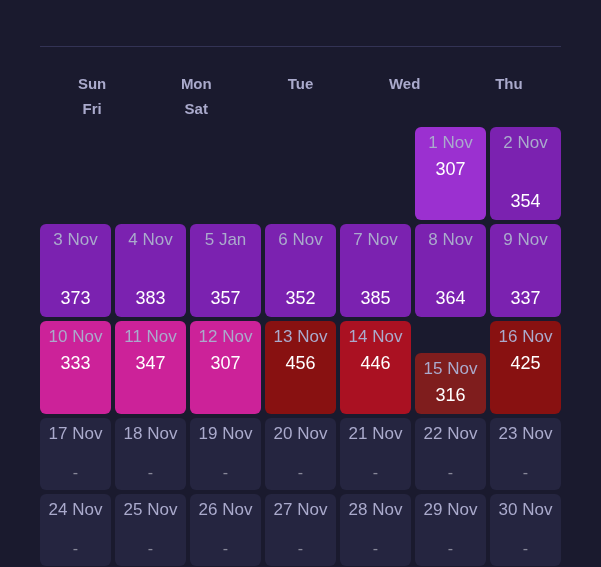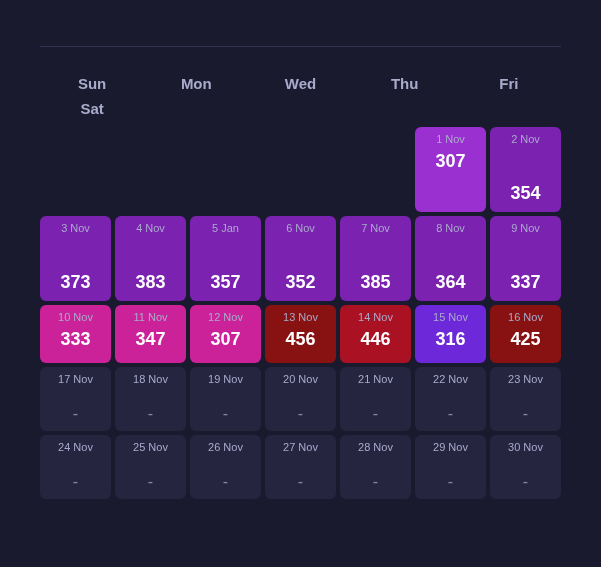--- a/index.html
+++ b/index.html
@@ -62,55 +62,56 @@
       min-height: 58px;
       display: flex;
       flex-direction: column;
       align-items: center;
       justify-content: flex-start;
     }
     .cell-empty {
       background: transparent;
     }
     .cell-date {
-      font-size: 11px;
+      font-size: 17px;
       color: #aaaacc;
       margin-bottom: 6px;
     }
     .cell-value {
       font-size: 18px;
-      font-weight: 700;
+      font-weight: 400;
       color: #ffffff;
     }
     .cell-dash {
       font-size: 16px;
       color: #888899;
       margin-top: 14px;
     }
     
     .aqi-purple-light { background-color: #9b30d0; }
     .aqi-purple { background-color: #7b22b0; gap: 32px; }
     .aqi-magenta { background-color: #cc2299; }
     .aqi-red { background-color: #aa1122; }
     .aqi-dark-red { background-color: #881111; }
-    .aqi-pink { background-color: #6d28d9; }
+    .aqi-pink { background-color: #7f1d1d; margin-top: 32px; }
   </style>
 </head>
 <body>
 
 <h1 class="page-title"></h1>
 <div class="city-name"></div>
 <hr class="divider">
 
 <div class="month-name"></div>
 
 <div class="calendar">
   <div class="calendar-header">
   <div class="day-header">Sun</div>
       <div class="day-header">Mon</div>
+      <div class="day-header">Tue</div>
       <div class="day-header">Wed</div>
       <div class="day-header">Thu</div>
       <div class="day-header">Fri</div>
       <div class="day-header">Sat</div>
     </div>
   <div class="calendar-grid">
   <div class="calendar-cell cell-empty"></div>
       <div class="calendar-cell cell-empty"></div>
       <div class="calendar-cell cell-empty"></div>
       <div class="calendar-cell cell-empty"></div>

